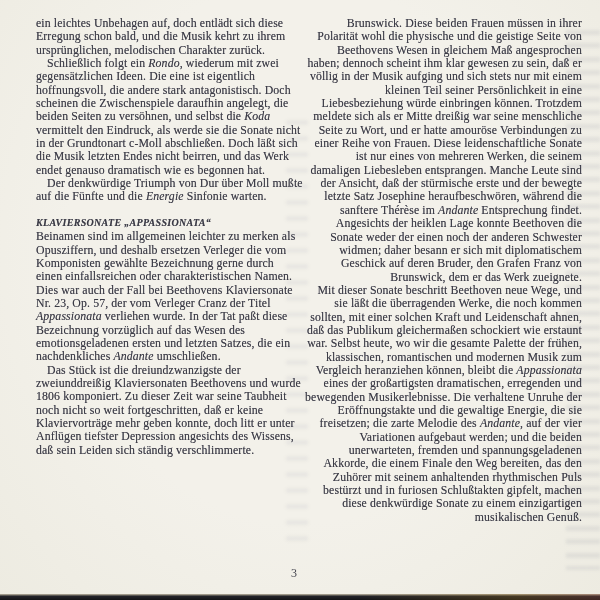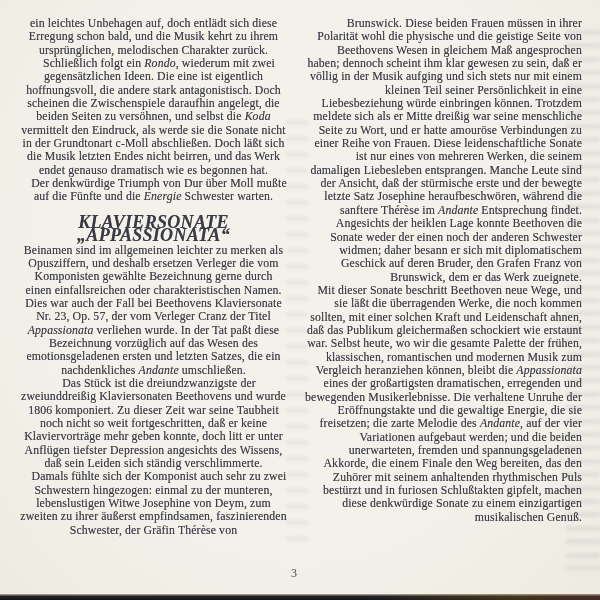--- a/index.html
+++ b/index.html
@@ -12,27 +12,27 @@
     position: relative; width: 600px; height: 600px; overflow: hidden;
     background: radial-gradient(ellipse at 50% 42%, #f3f1ea 55%, #edebe1 100%);
     color: #3b3b46;
   }
   .col {
     position: absolute; top: 17px;
     font-size: 11.8px; line-height: 13.35px;
     text-align: left; letter-spacing: 0.12px;
     text-shadow: 0 0 0.5px rgba(62,62,78,0.55);
   }
-  .col-left  { left: 20px;  width: 267px; text-align: center; }
+  .col-left  { left: 36px;  width: 267px; }
   .col-right { left: 304px; width: 278px; text-align: right; }
   .col p { margin: 0; }
   .col p.indent { text-indent: 11px; }
   .col h2.heading {
     margin: 12px 0 1px 0;
-    font-size: 18px; line-height: 13.35px;
+    font-size: 10px; line-height: 13.35px;
     font-weight: bold; font-style: italic;
     letter-spacing: 0.3px;
   }
   .page-number {
     position: absolute; left: 0; top: 566px; width: 588px;
     text-align: center; font-size: 12px; color: #44444e;
   }
   
   .bleed-right {
     position: absolute; top: 30px; right: 0; width: 34px; height: 540px;
@@ -61,25 +61,24 @@
 </head>
 <body>
 
 <div class="page">
   <div class="bleed-gutter"></div>
   <div class="bleed-right"></div>
 
   <div class="col col-left">
       <p class=""><span>ein leichtes Unbehagen auf, doch entlädt sich diese Erregung schon bald, und die Musik kehrt zu ihrem ursprünglichen, melodischen Charakter zurück.</span></p>
       <p class="indent"><span>Schließlich folgt ein </span><i>Rondo</i><span>, wiederum mit zwei gegensätzlichen Ideen. Die eine ist eigentlich hoffnungsvoll, die andere stark antagonistisch. Doch scheinen die Zwischenspiele daraufhin angelegt, die beiden Seiten zu versöhnen, und selbst die </span><i>Koda</i><span> vermittelt den Eindruck, als werde sie die Sonate nicht in der Grundtonart c-Moll abschließen. Doch läßt sich die Musik letzten Endes nicht beirren, und das Werk endet genauso dramatisch wie es begonnen hat.</span></p>
-      <p class="indent"><span>Der denkwürdige Triumph von Dur über Moll mußte auf die Fünfte und die </span><i>Energie</i><span> Schwester warten.</span></p>
+      <p class="indent"><span>Der denkwürdige Triumph von Dur über Moll mußte auf die Fünfte und die </span><i>Energie</i><span> Sinfonie warten.</span></p>
       <h2 class="heading"><span>KLAVIERSONATE „APPASSIONATA“</span></h2>
       <p class=""><span>Beinamen sind im allgemeinen leichter zu merken als Opusziffern, und deshalb ersetzen Verleger die vom Komponisten gewählte Bezeichnung gerne durch einen einfallsreichen oder charakteristischen Namen. Dies war auch der Fall bei Beethovens Klaviersonate Nr. 23, Op. 57, der vom Verleger Cranz der Titel </span><i>Appassionata</i><span> verliehen wurde. In der Tat paßt diese Bezeichnung vorzüglich auf das Wesen des emotionsgeladenen ersten und letzten Satzes, die ein nachdenkliches </span><i>Andante</i><span> umschließen.</span></p>
       <p class="indent"><span>Das Stück ist die dreiundzwanzigste der zweiunddreißig Klaviersonaten Beethovens und wurde 1806 komponiert. Zu dieser Zeit war seine Taubheit noch nicht so weit fortgeschritten, daß er keine Klaviervorträge mehr geben konnte, doch litt er unter Anflügen tiefster Depression angesichts des Wissens, daß sein Leiden sich ständig verschlimmerte.</span></p>
-      <p class="indent"><span>Damals fühlte sich der Komponist auch sehr zu zwei Schwestern hingezogen: einmal zu der munteren, lebenslustigen Witwe Josephine von Deym, zum zweiten zu ihrer äußerst empfindsamen, faszinierenden Schwester, der Gräfin Thérèse von</span></p>
     </div>
   <div class="col col-right">
       <p class=""><span>Brunswick. Diese beiden Frauen müssen in ihrer Polarität wohl die physische und die geistige Seite von Beethovens Wesen in gleichem Maß angesprochen haben; dennoch scheint ihm klar gewesen zu sein, daß er völlig in der Musik aufging und sich stets nur mit einem kleinen Teil seiner Persönlichkeit in eine Liebesbeziehung würde einbringen können. Trotzdem meldete sich als er Mitte dreißig war seine menschliche Seite zu Wort, und er hatte amouröse Verbindungen zu einer Reihe von Frauen. Diese leidenschaftliche Sonate ist nur eines von mehreren Werken, die seinem damaligen Liebesleben entsprangen. Manche Leute sind der Ansicht, daß der stürmische erste und der bewegte letzte Satz Josephine heraufbeschwören, während die sanftere Thérèse im </span><i>Andante</i><span> Entsprechung findet. Angesichts der heiklen Lage konnte Beethoven die Sonate weder der einen noch der anderen Schwester widmen; daher besann er sich mit diplomatischem Geschick auf deren Bruder, den Grafen Franz von Brunswick, dem er das Werk zueignete.</span></p>
       <p class="indent"><span>Mit dieser Sonate beschritt Beethoven neue Wege, und sie läßt die überragenden Werke, die noch kommen sollten, mit einer solchen Kraft und Leidenschaft ahnen, daß das Publikum gleichermaßen schockiert wie erstaunt war. Selbst heute, wo wir die gesamte Palette der frühen, klassischen, romantischen und modernen Musik zum Vergleich heranziehen können, bleibt die </span><i>Appassionata</i><span> eines der großartigsten dramatischen, erregenden und bewegenden Musikerlebnisse. Die verhaltene Unruhe der Eröffnungstakte und die gewaltige Energie, die sie freisetzen; die zarte Melodie des </span><i>Andante</i><span>, auf der vier Variationen aufgebaut werden; und die beiden unerwarteten, fremden und spannungsgeladenen Akkorde, die einem Finale den Weg bereiten, das den Zuhörer mit seinem anhaltenden rhythmischen Puls bestürzt und in furiosen Schlußtakten gipfelt, machen diese denkwürdige Sonate zu einem einzigartigen musikalischen Genuß.</span></p>
     </div>
 
   <div class="page-number">3</div>
   <div class="edge-strip"></div>
 </div>
 

